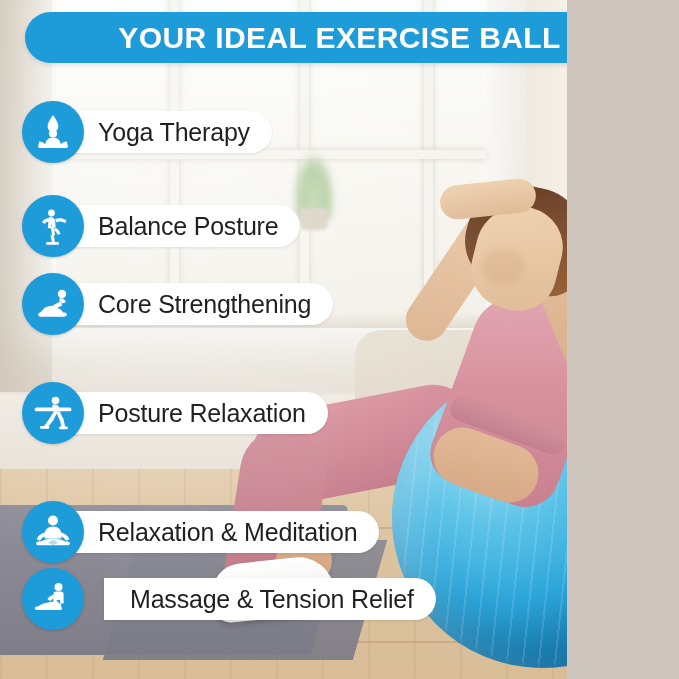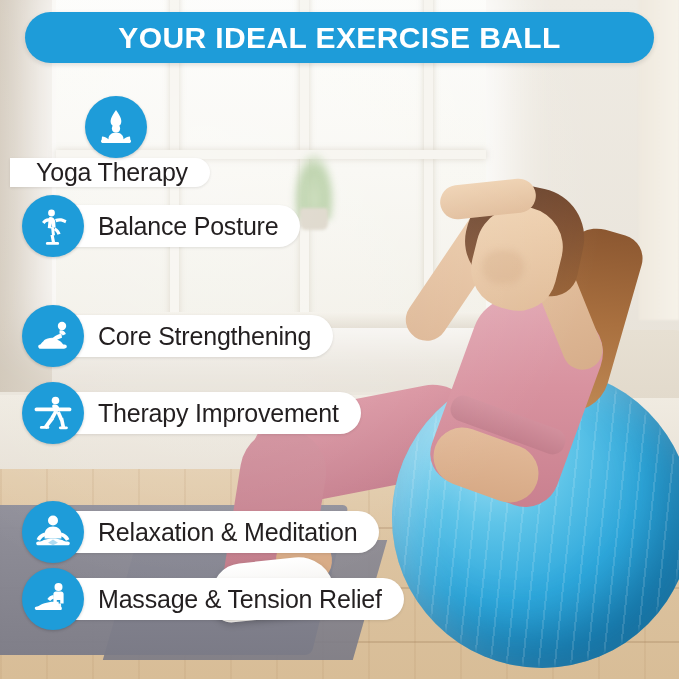--- a/index.html
+++ b/index.html
@@ -1,21 +1,21 @@
 <!DOCTYPE html>
 <html><head>
 <meta charset="utf-8">
 <style>
   html,body{margin:0;padding:0;}
   body{
     width:679px;height:679px;overflow:hidden;
     font-family:"Liberation Sans", sans-serif;
     background:#cfc7bd;
   }
-  .canvas{position:relative;width:679px;height:679px;overflow:hidden;}
+  .canvas{position:relative;width:567px;height:679px;overflow:hidden;}
 
   
   .photo{position:absolute;inset:0;overflow:hidden;background:#e8e3da;}
 
   
   .floor{position:absolute;left:0;right:0;bottom:0;height:210px;
     background:
       repeating-linear-gradient(90deg, rgba(185,150,110,.18) 0 2px, rgba(0,0,0,0) 2px 46px),
       linear-gradient(180deg,#e3cdae 0%,#dcc3a0 40%,#d8bd97 100%);}
   .floor-seam{position:absolute;left:0;right:0;height:2px;background:rgba(150,115,78,.25);}
@@ -192,21 +192,21 @@
 
     <div class="photo-soft"></div>
   </div>
 
   <div class="banner">
     <div class="banner-text">YOUR IDEAL EXERCISE BALL</div>
   </div>
 
   <div class="rows">
 
-    <div class="row" style="top:96px;flex-direction:column;">
+    <div class="row" style="top:96px;">
       <div class="badge">
         <svg width="44" height="44" viewBox="0 0 44 44" aria-hidden="true">
           <g fill="#ffffff">
             <path d="M22 5 C17 12 15.5 16 17.5 19.5 C19 22.2 25 22.2 26.5 19.5 C28.5 16 27 12 22 5 Z"></path>
             <circle cx="22" cy="23.5" r="4.1"></circle>
             <path d="M22 27.5 c-4.5 0-7.5 3-7.5 6.2 0 1.1 .5 1.9 1.4 2.2 L22 38 l6.1-2.1 c.9-.3 1.4-1.1 1.4-2.2 0-3.2-3-6.2-7.5-6.2Z"></path>
             <path d="M8 31.5 c2.5 0 5.5 1.6 7.6 3.6 l-1.6 2.1 C11.8 36 9.7 35.4 7.6 35.4 Z"></path>
             <path d="M36 31.5 c-2.5 0-5.5 1.6-7.6 3.6 l1.6 2.1 C32.2 36 34.3 35.4 36.4 35.4 Z"></path>
             <path d="M9 34.5 h26 c1.2 0 2 .8 2 1.7 0 1-.8 1.8-2 1.8 H9 c-1.2 0-2-.8-2-1.8 0-.9 .8-1.7 2-1.7Z"></path>
           </g>
@@ -230,21 +230,21 @@
             <path d="M16.5 38 h10 c1 0 1.6 .6 1.6 1.4 0 .8 -.6 1.4 -1.6 1.4 h-10 c-1 0 -1.6-.6 -1.6-1.4 0-.8 .6-1.4 1.6-1.4Z"></path>
             <path d="M24.2 23.4 c2.8 1.4 4.6 3.6 5.4 6.4 l-3.2 .9 c-.6 -2 -1.8 -3.4 -3.6 -4.4 Z"></path>
           </g>
         </svg>
       </div>
       <div class="pill">
         <span class="pill-text">Balance Posture</span>
       </div>
     </div>
 
-    <div class="row" style="top:300px;">
+    <div class="row" style="top:268px;">
       <div class="badge">
         <svg width="44" height="44" viewBox="0 0 44 44" aria-hidden="true">
           <g fill="#ffffff">
             <circle cx="31" cy="12" r="4.2"></circle>
             <path d="M28.5 16.5 c3 -.6 5.6 1 6.4 3.6 l-3.2 1.4 c-.5 -1.4 -1.6 -2 -3.2 -1.8 Z"></path>
             <path d="M30.4 19.6 c-4.6 1.2 -8.2 3.4 -11 6.6 l3 3 c2.2 -2.6 5 -4.4 8.6 -5.4 Z"></path>
             <path d="M20.8 24.4 C14.4 24.4 9 28.6 8 34.4 h25.6 c-.8 -5.8 -6.4 -10 -12.8 -10Z"></path>
             <path d="M9.5 30.4 h24 c1.4 0 2.3 .9 2.3 2 0 1.2 -.9 2 -2.3 2 h-24 c-1.4 0 -2.3 -.8 -2.3 -2 0 -1.1 .9 -2 2.3 -2Z"></path>
             <path d="M12.6 26.4 c3.6 -2.6 8 -3.4 12.6 -2.2 l-1 3.4 c-3.6 -1 -6.8 -.4 -9.4 1.6 Z" opacity=".9"></path>
           </g>
@@ -265,21 +265,21 @@
             <path d="M22.8 20.4 l4.2 -.2 -4.4 8.2 -3.4 -1.8 Z"></path>
             <path d="M19.2 26.6 l3.8 1.6 -7.4 9.8 -3 -2.2 Z"></path>
             <path d="M25.4 21.6 l3.4 -1.4 3.4 7.8 -3.4 1.6 Z"></path>
             <path d="M28.8 28.2 l3.4 -1.4 2 9.4 -3.6 .8 Z"></path>
             <path d="M10.4 35 h6.4 c.9 0 1.5 .6 1.5 1.4 0 .8 -.6 1.4 -1.5 1.4 h-6.4 c-.9 0 -1.5 -.6 -1.5 -1.4 0 -.8 .6 -1.4 1.5 -1.4Z"></path>
             <path d="M29.4 35.4 h6 c.9 0 1.5 .6 1.5 1.4 0 .8 -.6 1.4 -1.5 1.4 h-6 c-.9 0 -1.5 -.6 -1.5 -1.4 0 -.8 .6 -1.4 1.5 -1.4Z"></path>
           </g>
         </svg>
       </div>
       <div class="pill">
-        <span class="pill-text">Therapy Improvement</span>
+        <span class="pill-text">Posture Relaxation</span>
       </div>
     </div>
 
     <div class="row" style="top:496px;">
       <div class="badge">
         <svg width="44" height="44" viewBox="0 0 44 44" aria-hidden="true">
           <g fill="#ffffff">
             <circle cx="22" cy="10.5" r="5"></circle>
             <path d="M22 16.5 c-5 0-8.4 3.4-8.4 7.6 l0 4.4 16.8 0 0 -4.4 c0 -4.2 -3.4 -7.6 -8.4 -7.6Z"></path>
             <path d="M13.6 22.6 C10 23.6 7 26 5.6 29.2 l3.4 1.6 c1.2 -2.4 3.2 -4 5.8 -4.8 Z"></path>
@@ -288,21 +288,21 @@
             <path d="M7.4 31.6 h29.2 c1.3 0 2.2 .8 2.2 1.8 0 1 -.9 1.8 -2.2 1.8 H7.4 c-1.3 0 -2.2 -.8 -2.2 -1.8 0 -1 .9 -1.8 2.2 -1.8Z"></path>
             <path d="M22 29.6 l5 3.2 -5 2.4 -5 -2.4 Z" fill="#1e9cd9" opacity=".35"></path>
           </g>
         </svg>
       </div>
       <div class="pill">
         <span class="pill-text">Relaxation &amp; Meditation</span>
       </div>
     </div>
 
-    <div class="row" style="top:563px;">
+    <div class="row" style="top:563px;gap:32px;">
       <div class="badge">
         <svg width="44" height="44" viewBox="0 0 44 44" aria-hidden="true">
           <g fill="#ffffff">
             <circle cx="27.5" cy="10" r="4"></circle>
             <path d="M25 14.4 h5 c1.5 0 2.6 1.1 2.6 2.6 v9.4 h-3.4 v-3.4 h-3.4 v3.4 h-3.4 v-9.4 c0 -1.5 1.1 -2.6 2.6 -2.6Z"></path>
             <path d="M22.4 18 c-2.6 .4 -4.6 1.8 -6 4 l2.8 2 c1 -1.4 2.2 -2.2 3.8 -2.6 Z"></path>
             <path d="M22.6 24.8 C16.4 24.8 10 27 5.6 30.4 h19.6 c1.4 0 2.4 -.9 2.4 -2.2 v-3.4 Z"></path>
             <path d="M6 29.4 h22.6 c1.3 0 2.2 .8 2.2 1.8 0 1 -.9 1.8 -2.2 1.8 H6 c-1.3 0 -2.2 -.8 -2.2 -1.8 0 -1 .9 -1.8 2.2 -1.8Z"></path>
             <path d="M26.5 26.4 h3.4 l.6 6.6 h-4 Z" opacity=".95"></path>
           </g>

